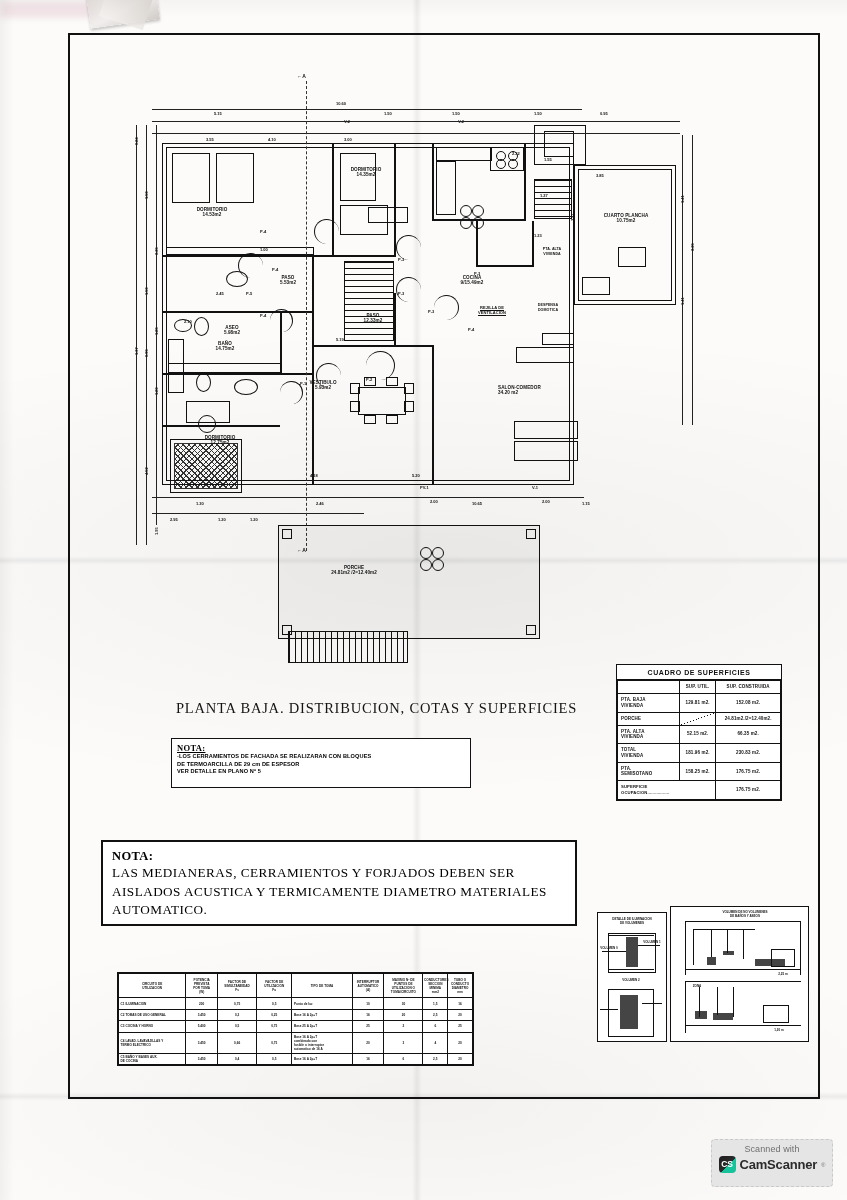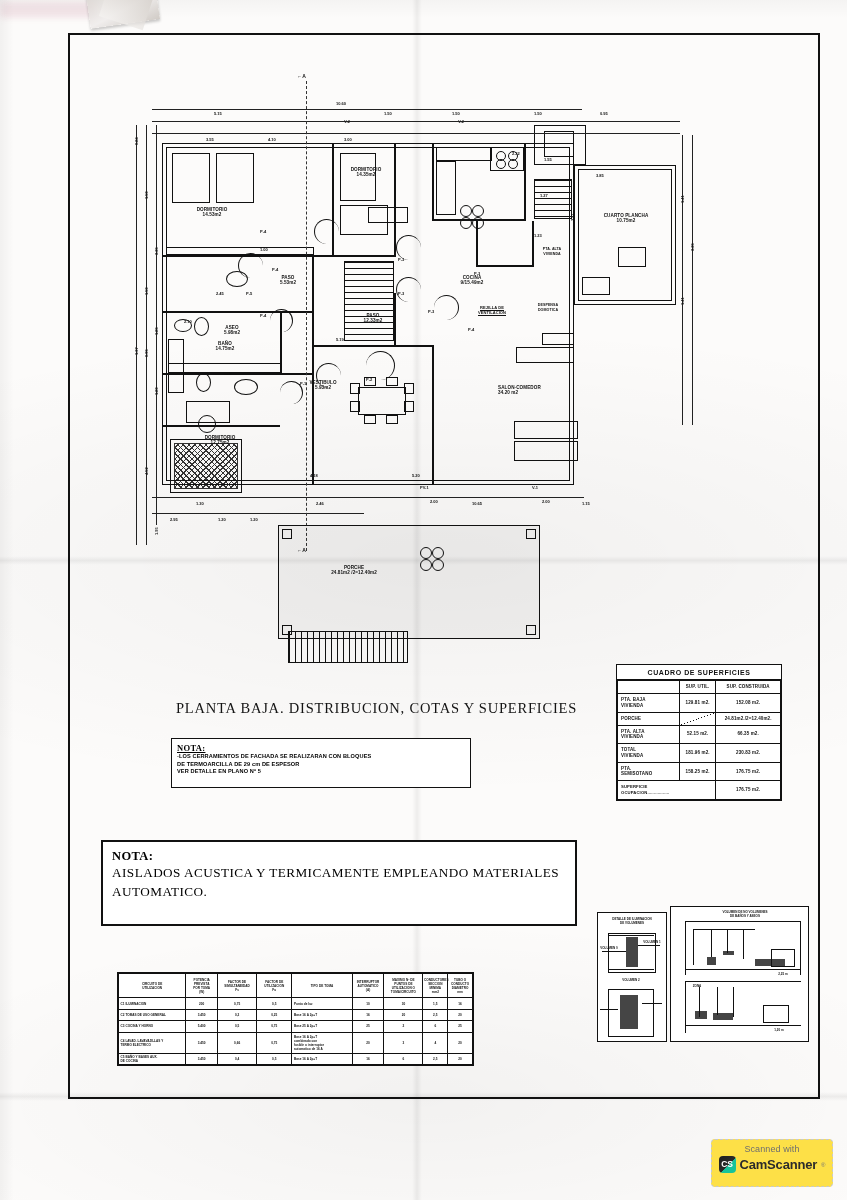--- a/index.html
+++ b/index.html
@@ -136,21 +136,21 @@
   #det1{position:absolute;left:597px;top:912px;width:68px;height:128px;border:1.4px solid #111;background:#fff;}
   #det2{position:absolute;left:670px;top:906px;width:137px;height:134px;border:1.4px solid #111;background:#fff;}
   .dlbl{position:absolute;font-size:3px;font-weight:700;color:#111;line-height:3.8px;text-align:center;white-space:pre;}
   .dln{position:absolute;background:#111;}
   .dbox{position:absolute;border:1px solid #111;}
   .dfill{position:absolute;background:#111;opacity:.78;}
 
   
   #cam{
     position:absolute;left:711px;top:1139px;width:122px;height:48px;
-    border:1.3px dashed #c9c9c9;border-radius:4px;background:#fde047;
+    border:1.3px dashed #c9c9c9;border-radius:4px;background:#e5e5e5;
     box-sizing:border-box;padding:4px 0 0 0;text-align:center;
   }
   #cam .sw{font-size:9px;color:#6f6f6f;letter-spacing:.01em;}
   #cam .row{display:flex;align-items:center;justify-content:center;gap:4px;margin-top:2px;}
   #cam .cs{
     width:17px;height:17px;border-radius:4px;
     background:linear-gradient(135deg,#1d1d1d 0%,#2b2b2b 55%,#17c39a 55%,#17c39a 100%);
     color:#fff;font-size:8.5px;font-weight:700;line-height:17px;text-align:center;
   }
   #cam .nm{font-size:13px;font-weight:700;color:#2b2b2b;letter-spacing:-.2px;}
@@ -386,21 +386,22 @@
 
 <div id="nota-small">
   <div class="h">NOTA:</div>
   <div class="l">-LOS CERRAMIENTOS DE FACHADA SE REALIZARAN CON BLOQUES</div>
   <div class="l">DE TERMOARCILLA DE 29 cm DE ESPESOR</div>
   <div class="l">VER DETALLE EN PLANO Nº 5</div>
 </div>
 
 <div id="nota-big">
   <div class="h">NOTA:</div>
-  <div class="l">AISLADOS ACUSTICA Y TERMICAMENTE EMPLEANDO MATERIALES</div>
+  <div class="l">LAS MEDIANERAS, CERRAMIENTOS Y FORJADOS DEBEN SER</div>
+  <div class="l">AISLADOS ACUSTICA Y TERMICAMENTE DIAMETRO MATERIALES</div>
   <div class="l">AUTOMATICO.</div>
 </div>
 
 <div id="cuadro">
   <div class="ttl">CUADRO DE SUPERFICIES</div>
   <table>
     <tbody>
         <tr>
       <td class="lf"></td>
       <td>SUP. UTIL.</td>

